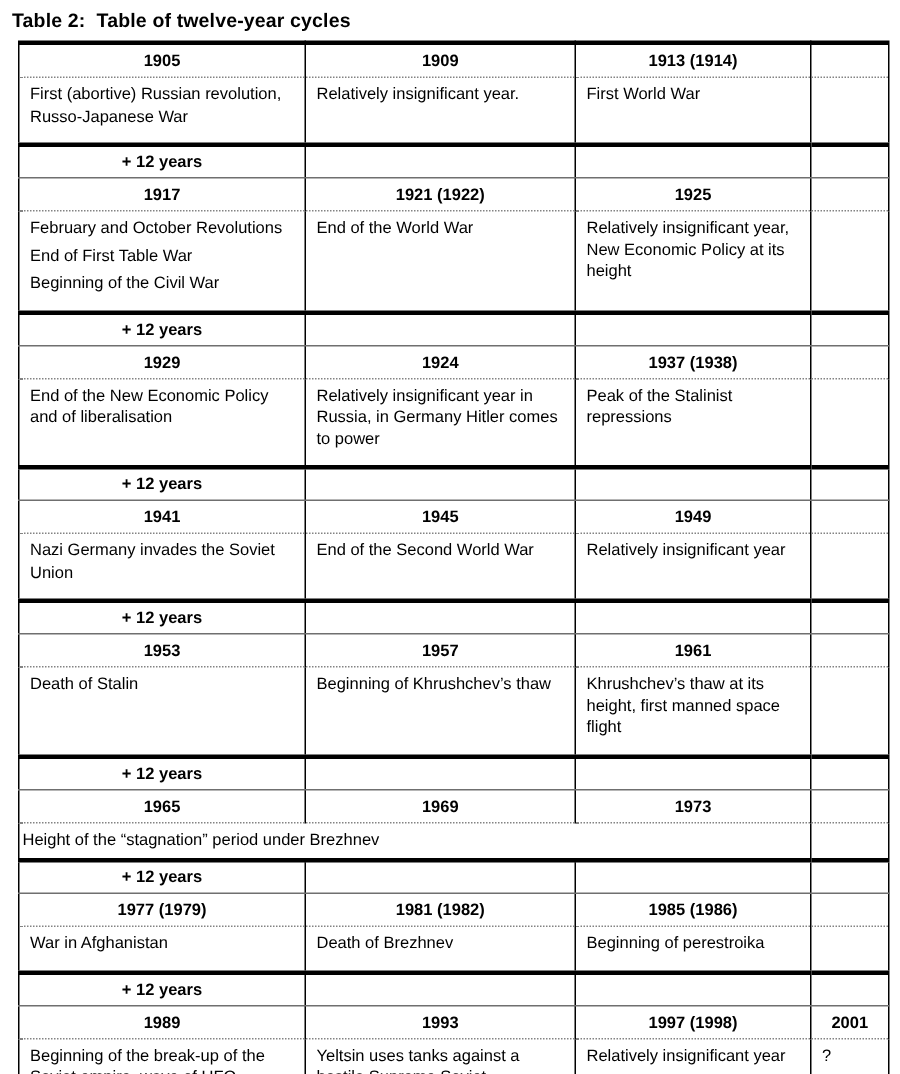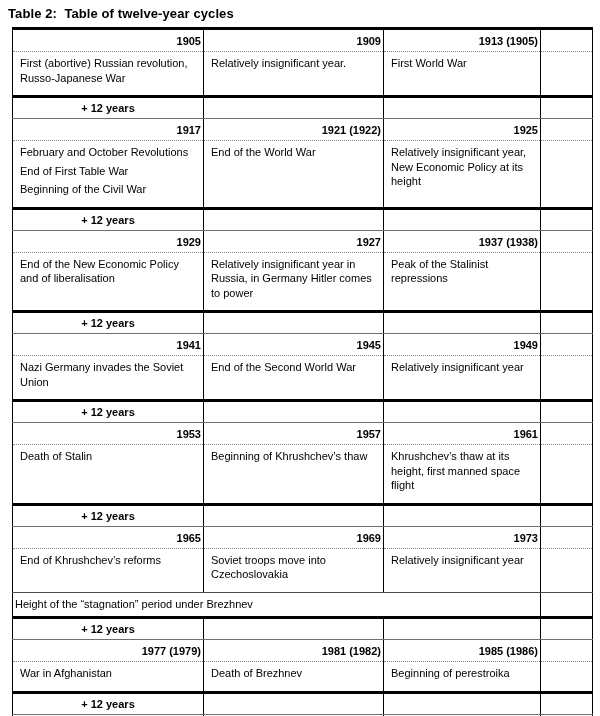--- a/index.html
+++ b/index.html
@@ -32,21 +32,21 @@
   }
   td {
     border-left: 1px solid #000;
     border-right: 1px solid #000;
     font-size: 11px;
     vertical-align: top;
     overflow: hidden;
   }
   tr.r-year td {
     font-weight: bold;
-    text-align: right;
+    text-align: center;
     vertical-align: middle;
     padding: 5px 2px 4px 2px;
     border-bottom: 1px dotted #838383;
   }
   tr.r-event td {
     padding: 4px 6px 10px 7px;
     line-height: 1.32;
     border-bottom: 3px solid #000;
   }
   tr.r-event.pre-note td {
@@ -81,21 +81,21 @@
     <colgroup>
       <col style="width:191px">
       <col style="width:180px">
       <col style="width:157px">
       <col style="width:52px">
     </colgroup>
     <tbody>
         <tr class="r-year">
           <td>1905</td>
           <td>1909</td>
-          <td>1913 (1905)</td>
+          <td>1913 (1914)</td>
           <td></td>
         </tr>
         <tr class="r-event">
           <td>
             <div class="event-line">First (abortive) Russian revolution, Russo-Japanese War</div>
           </td>
           <td>
             <div class="event-line">Relatively insignificant year.</div>
           </td>
           <td>
@@ -130,21 +130,21 @@
           <td></td>
         </tr>
         <tr class="r-spacer">
           <td>+ 12 years</td>
           <td></td>
           <td></td>
           <td></td>
         </tr>
         <tr class="r-year">
           <td>1929</td>
-          <td>1927</td>
+          <td>1924</td>
           <td>1937 (1938)</td>
           <td></td>
         </tr>
         <tr class="r-event">
           <td>
             <div class="event-line">End of the New Economic Policy and of liberalisation</div>
           </td>
           <td>
             <div class="event-line">Relatively insignificant year in Russia, in Germany Hitler comes to power</div>
           </td>
@@ -204,32 +204,20 @@
         <tr class="r-spacer">
           <td>+ 12 years</td>
           <td></td>
           <td></td>
           <td></td>
         </tr>
         <tr class="r-year">
           <td>1965</td>
           <td>1969</td>
           <td>1973</td>
-          <td></td>
-        </tr>
-        <tr class="r-event pre-note">
-          <td>
-            <div class="event-line">End of Khrushchev’s reforms</div>
-          </td>
-          <td>
-            <div class="event-line">Soviet troops move into Czechoslovakia</div>
-          </td>
-          <td>
-            <div class="event-line">Relatively insignificant year</div>
-          </td>
           <td></td>
         </tr>
         <tr class="r-note">
           <td colspan="3">Height of the “stagnation” period under Brezhnev</td>
           <td></td>
         </tr>
         <tr class="r-spacer">
           <td>+ 12 years</td>
           <td></td>
           <td></td>

